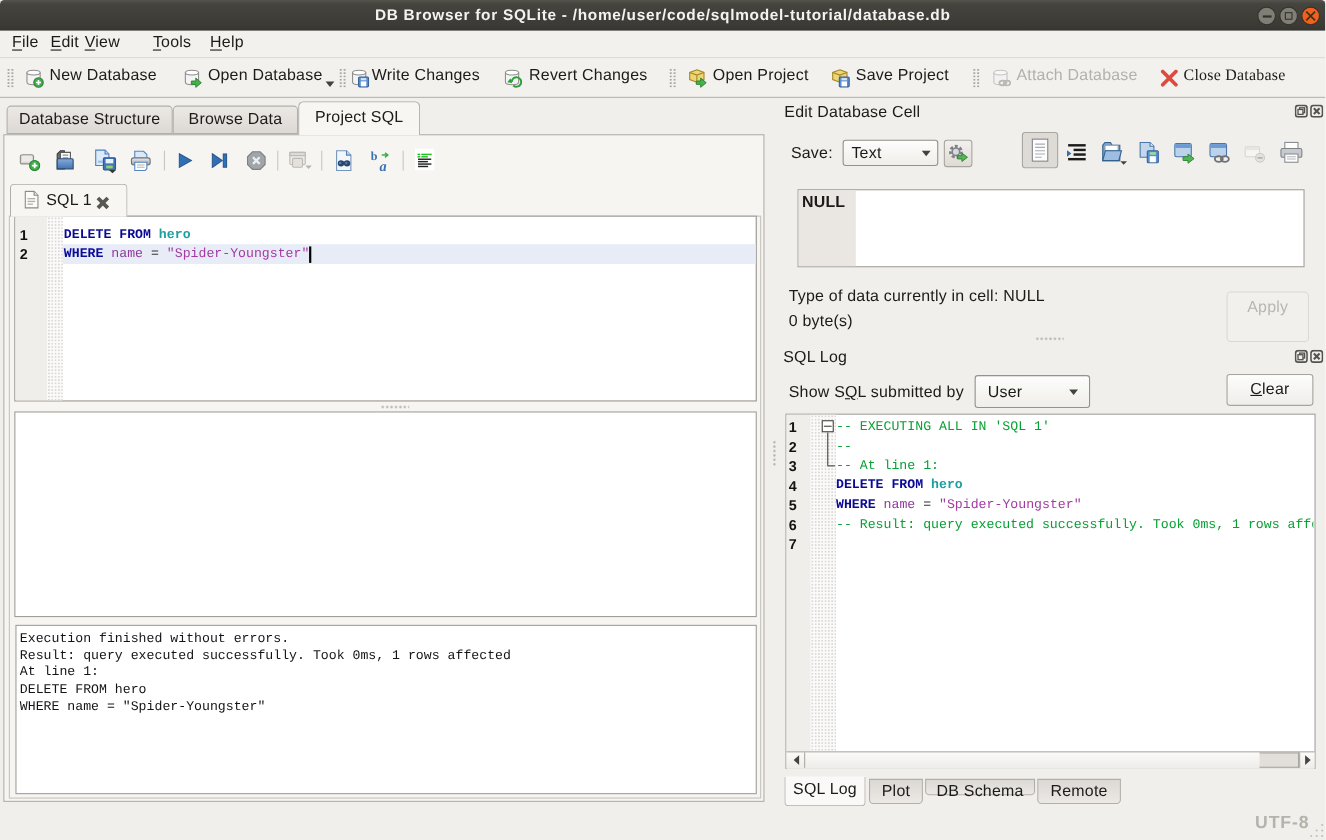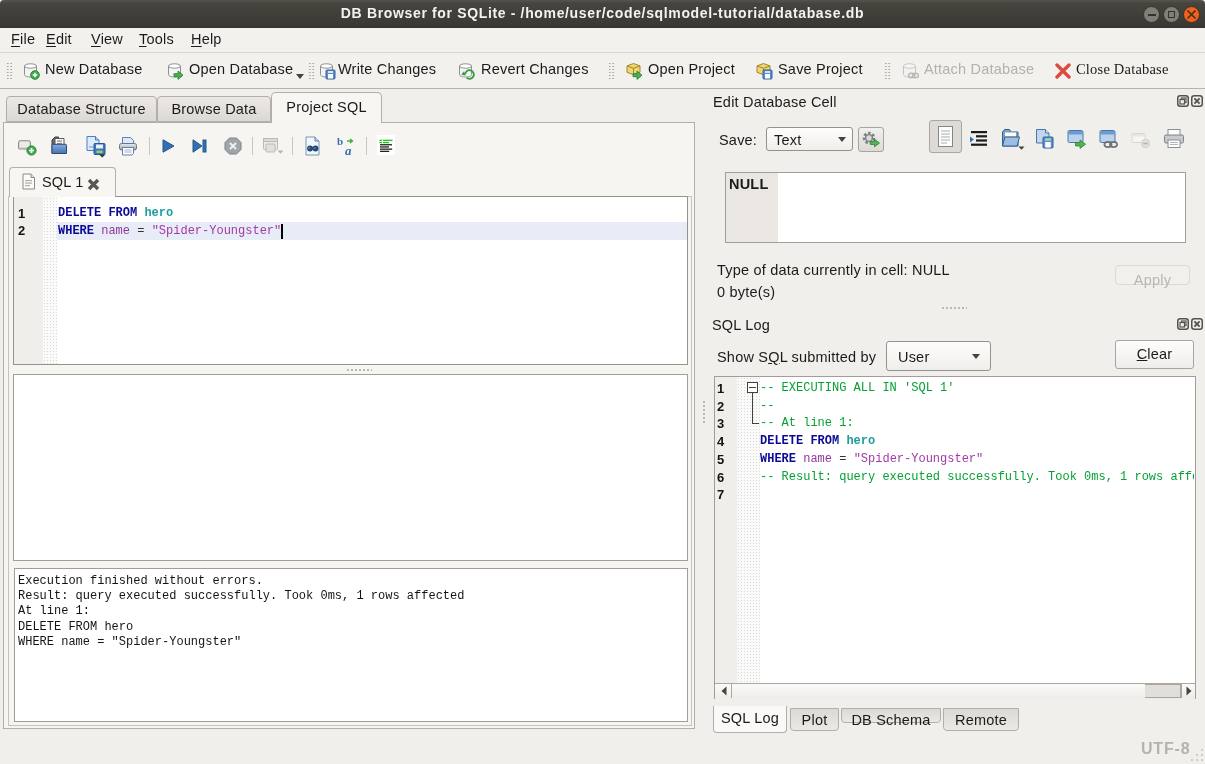--- a/index.html
+++ b/index.html
@@ -53,21 +53,21 @@
   <div class="abs wbtn" style="left:1163px;background:#817e76;border:1.5px solid #34332f;"></div>
   <div class="abs" style="left:1167.5px;top:10.5px;width:7px;height:7px;box-sizing:border-box;border:1.5px solid #33322d;"></div>
   <div class="abs wbtn" style="left:1183px;background:#f2601f;border:1.5px solid #3c3124;"></div>
   <svg class="abs" style="left:1186px;top:9px;" width="11" height="11">
       <path d="M1.5 1.5 L9.5 9.5 M9.5 1.5 L1.5 9.5" stroke="#3a3318" stroke-width="1.6"></path>
     </svg>
 
   <div class="abs" id="menubar"></div>
   <div class="abs mitem" style="left:11px;"><u>F</u>ile</div>
   <div class="abs mitem" style="left:46px;"><u>E</u>dit</div>
-  <div class="abs mitem" style="left:91px;"><u>V</u>iew</div>
+  <div class="abs mitem" style="left:77px;"><u>V</u>iew</div>
   <div class="abs mitem" style="left:139px;"><u>T</u>ools</div>
   <div class="abs mitem" style="left:191px;"><u>H</u>elp</div>
 
   <div class="abs" id="toolbar"></div>
   <div class="abs handle" style="left:6px;"></div>
   <div class="abs handle" style="left:308px;"></div>
   <div class="abs handle" style="left:608px;"></div>
   <div class="abs handle" style="left:884px;"></div>
 
   <svg class="abs" style="left:21px;top:61px;" width="19" height="19" viewBox="0 0 19 19">
@@ -332,21 +332,21 @@
     <line x1="7" y1="14.5" x2="15" y2="14.5" stroke="#b2b6ba"></line>
     <line x1="7" y1="16.5" x2="15" y2="16.5" stroke="#b2b6ba"></line>
   </svg>
 
   <div class="abs wbox" style="left:725px;top:172px;width:461px;height:71px;"></div>
   <div class="abs" style="left:726px;top:173px;width:52px;height:69px;background:#eae7e3;"></div>
   <div class="abs t13" style="left:729px;top:176px;font-weight:bold;">NULL</div>
 
   <div class="abs t13" style="left:717px;top:262px;">Type of data currently in cell: NULL</div>
   <div class="abs t13" style="left:717px;top:284px;">0 byte(s)</div>
-  <div class="abs" style="left:1115px;top:265px;width:75px;height:20px;box-sizing:border-box;background:#f2f0ed;border:1px solid #dcd8d3;border-radius:4px;text-align:center;line-height:29px;font-size:14.5px;letter-spacing:.2px;color:#b9b5b0;">Apply</div>
+  <div class="abs" style="left:1115px;top:265px;width:75px;height:46px;box-sizing:border-box;background:#f2f0ed;border:1px solid #dcd8d3;border-radius:4px;text-align:center;line-height:29px;font-size:14.5px;letter-spacing:.2px;color:#b9b5b0;">Apply</div>
 
   <div class="abs dots-h" style="left:941px;top:306px;"></div>
 
   <div class="abs t13" style="left:712px;top:317px;">SQL Log</div>
   <svg class="abs" style="left:1177px;top:318px;" width="12" height="12">
       <rect x="0.75" y="0.75" width="10.5" height="10.5" rx="2.5" fill="none" stroke="#55534e" stroke-width="1.5"></rect>
       <rect x="4.5" y="3" width="4.5" height="4.5" fill="none" stroke="#55534e" stroke-width="1.2"></rect>
       <rect x="3" y="4.5" width="4.5" height="4.5" fill="#f1efec" stroke="#55534e" stroke-width="1.2"></rect>
     </svg>
   <svg class="abs" style="left:1191px;top:318px;" width="12" height="12">

